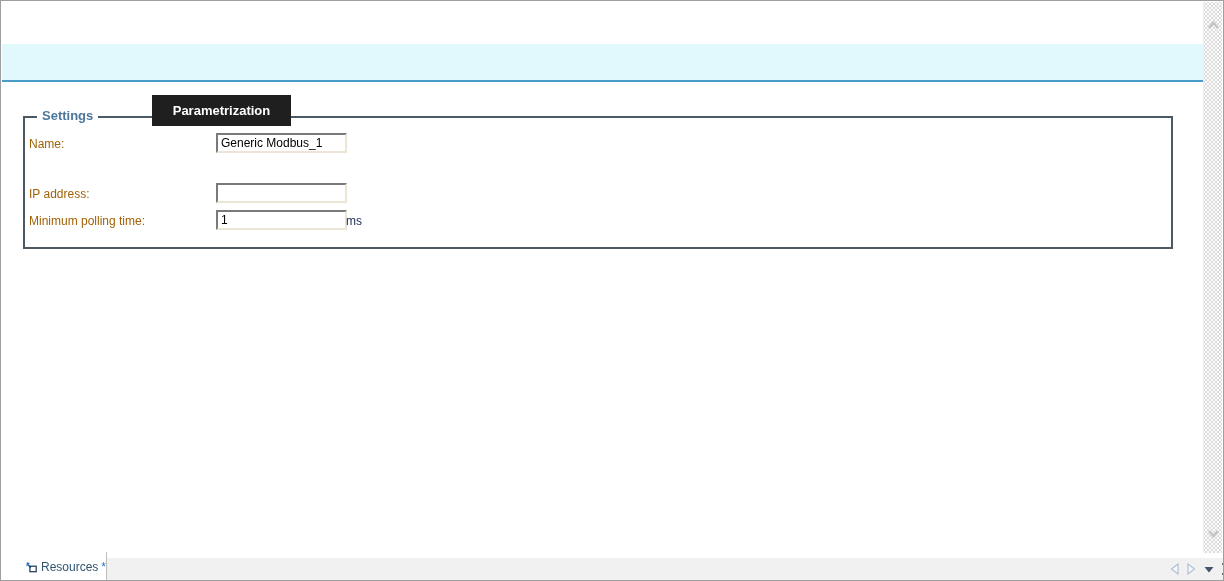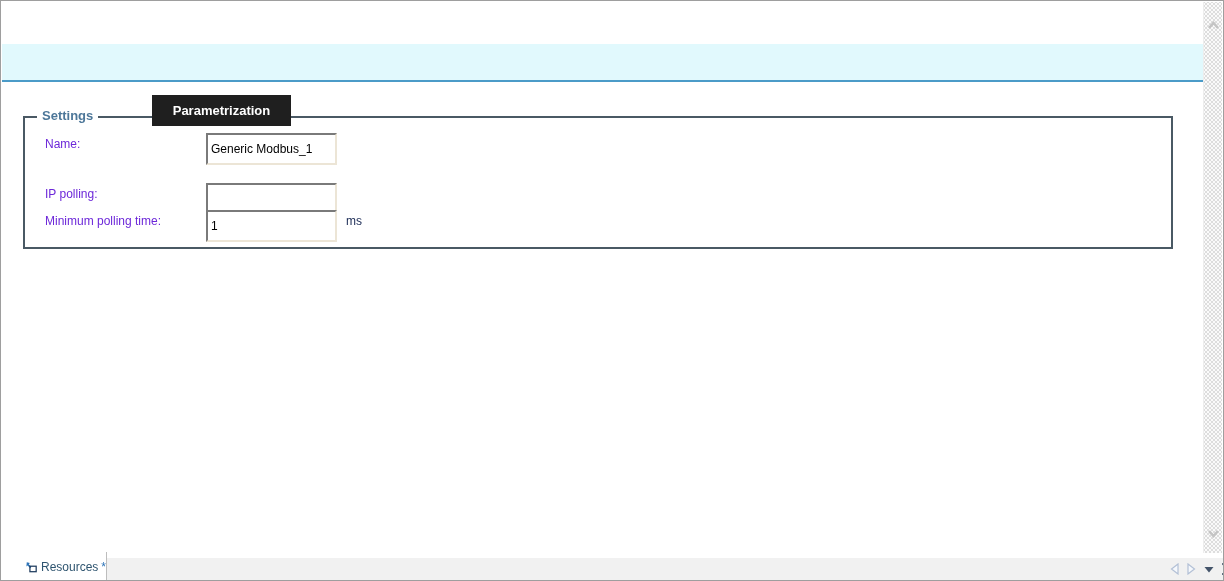--- a/index.html
+++ b/index.html
@@ -36,24 +36,24 @@
   
   .group{
     position:absolute;left:22px;top:115px;width:1150px;height:133px;
     border:2px solid #4a5964;background:#ffffff;
   }
   .legend{
     position:absolute;left:12px;top:-10px;background:#ffffff;
     padding:0 5px;color:#4d7799;font-weight:bold;font-size:13px;
   }
   .fld-label{
-    position:absolute;left:20px;color:#6d28d9;font-size:12px;white-space:nowrap;
+    position:absolute;left:4px;color:#a16207;font-size:12px;white-space:nowrap;
   }
   .fld-input{
-    position:absolute;left:181px;width:131px;height:32px;
+    position:absolute;left:191px;width:131px;height:20px;
     border:2px solid;border-color:#7a7a7a #ece5d6 #ece5d6 #7a7a7a;
     background:#ffffff;font-family:"Liberation Sans", sans-serif;
     font-size:12px;color:#000;padding:0 3px;outline:none;
   }
   .fld-unit{position:absolute;color:#1b2b55;font-size:12px;}
   
   .scrollbar{
     position:absolute;left:1202px;top:1px;width:19px;height:551px;
     background-color:#fafafa;
     background-image:radial-gradient(#dddddd 1px, transparent 1.2px),
@@ -92,21 +92,21 @@
   <div class="tab-inactive">
     <span>Parametrization</span>
   </div>
 
   <div class="group">
     <span class="legend">Settings</span>
 
     <span class="fld-label" style="top:19px;">Name:</span>
     <input class="fld-input" style="top: 15px;" type="text" value="Generic Modbus_1">
 
-    <span class="fld-label" style="top:69px;">IP polling:</span>
+    <span class="fld-label" style="top:69px;">IP address:</span>
     <input class="fld-input" style="top: 65px;" type="text" value="">
 
     <span class="fld-label" style="top:96px;text-align:right;">Minimum polling time:</span>
     <input class="fld-input" style="top: 92px;" type="text" value="1">
     <span class="fld-unit" style="left:321px;top:96px;">ms</span>
   </div>
 
   <div class="scrollbar">
     <svg class="scroll-btn scroll-up" viewBox="0 0 13 10" width="13" height="10">
       <polyline points="2,8 6.5,3 11,8" fill="none" stroke="#c4c4c4" stroke-width="2.6"></polyline>

